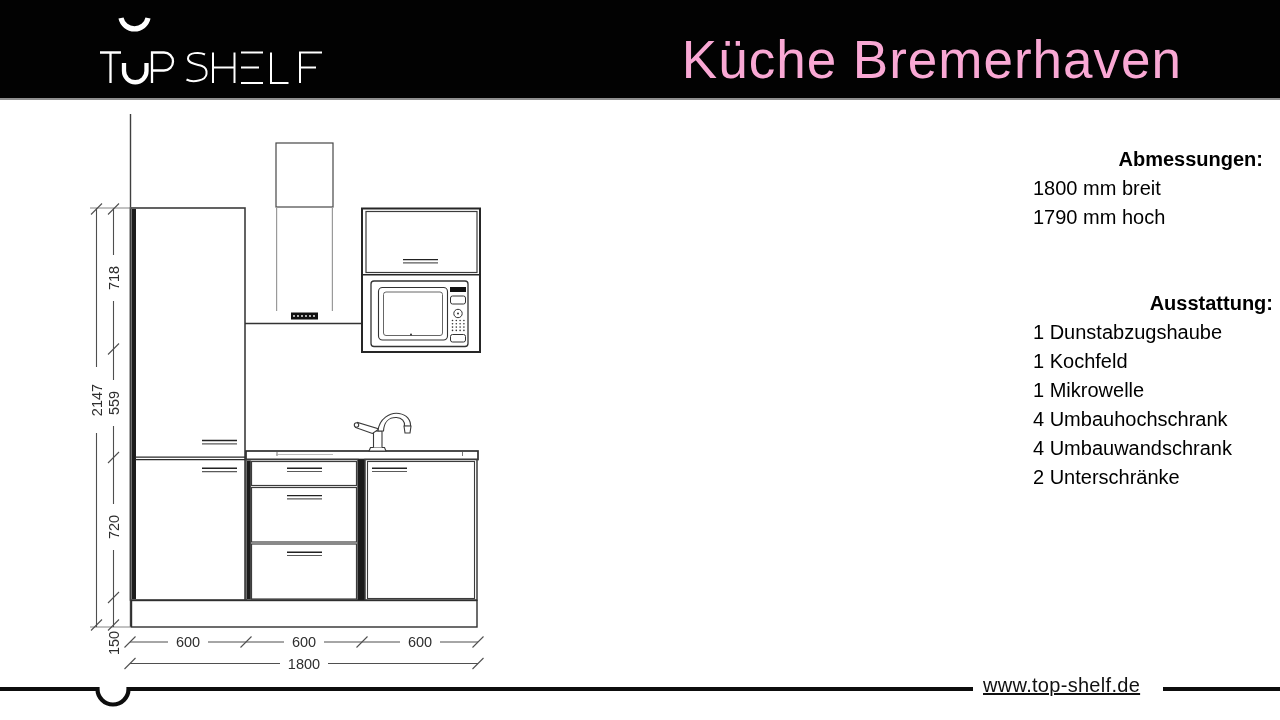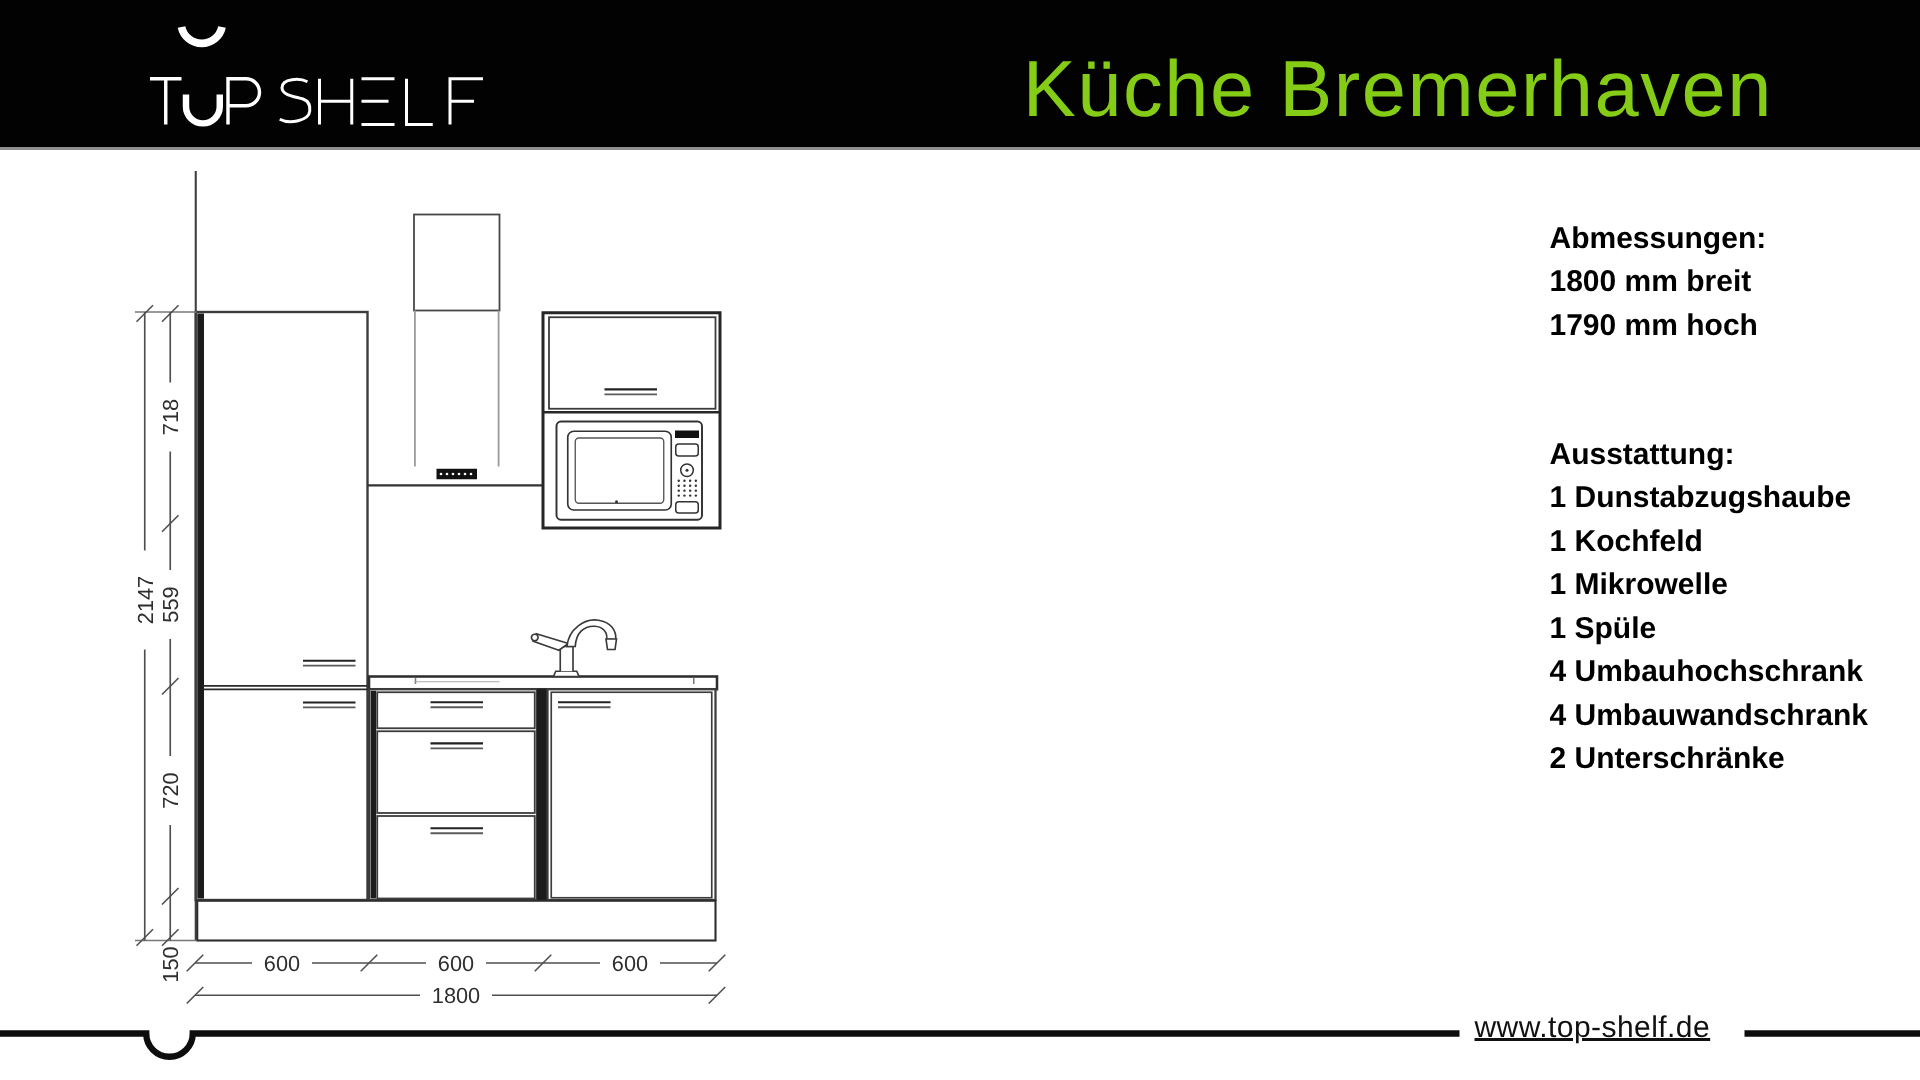--- a/index.html
+++ b/index.html
@@ -4,25 +4,25 @@
 <style>
   html,body{margin:0;padding:0;background:#ffffff;}
   body{width:1280px;height:720px;position:relative;overflow:hidden;
        font-family:"Liberation Sans",sans-serif;color:#1a1a1a;}
   .header{position:absolute;left:0;top:0;width:1280px;height:100px;
           background:#020202;border-bottom:2px solid #8f8f8f;box-sizing:border-box;z-index:3;}
   .logo-svg{position:absolute;left:0;top:0;}
   .sr-hidden{position:absolute;width:1px;height:1px;overflow:hidden;
              clip:rect(0 0 0 0);white-space:nowrap;}
   .page-title{position:absolute;right:98px;top:29px;font-size:53px;font-weight:300;
-              color:#84cc16;letter-spacing:1px;white-space:nowrap;}
+              color:#f9a8d4;letter-spacing:1px;white-space:nowrap;}
   .drawing-svg{position:absolute;left:0;top:0;z-index:1;}
   .specs{position:absolute;left:1033px;top:145px;width:230px;z-index:2;}
-  .spec-heading{font-size:20px;font-weight:bold;line-height:29px;color:#000;}
-  .spec-line{font-size:20px;line-height:29px;color:#000;white-space:nowrap;font-weight:bold;}
+  .spec-heading{font-size:20px;font-weight:bold;line-height:29px;color:#000;text-align:right;}
+  .spec-line{font-size:20px;line-height:29px;color:#000;white-space:nowrap;}
   .features{position:absolute;left:1033px;top:289px;width:240px;z-index:2;}
   .footer-url{position:absolute;left:983px;top:674px;font-size:20px;color:#111;
               letter-spacing:0.3px;z-index:2;white-space:nowrap;text-decoration:underline;}
   svg text{font-family:"Liberation Sans",sans-serif;}
   .dimtxt{font-size:14.5px;fill:#2e2e2e;}
 </style>
 </head>
 <body>
 
 <div class="header">
@@ -211,19 +211,18 @@
   <div class="spec-heading">Abmessungen:</div>
   <div class="spec-line">1800 mm breit</div>
   <div class="spec-line">1790 mm hoch</div>
 </div>
 
 <div class="features">
   <div class="spec-heading">Ausstattung:</div>
   <div class="spec-line">1 Dunstabzugshaube</div>
   <div class="spec-line">1 Kochfeld</div>
   <div class="spec-line">1 Mikrowelle</div>
-  <div class="spec-line">1 Spüle</div>
   <div class="spec-line">4 Umbauhochschrank</div>
   <div class="spec-line">4 Umbauwandschrank</div>
   <div class="spec-line">2 Unterschränke</div>
 </div>
 
 <div class="footer-url">www.top-shelf.de</div>
 
 </body></html>

